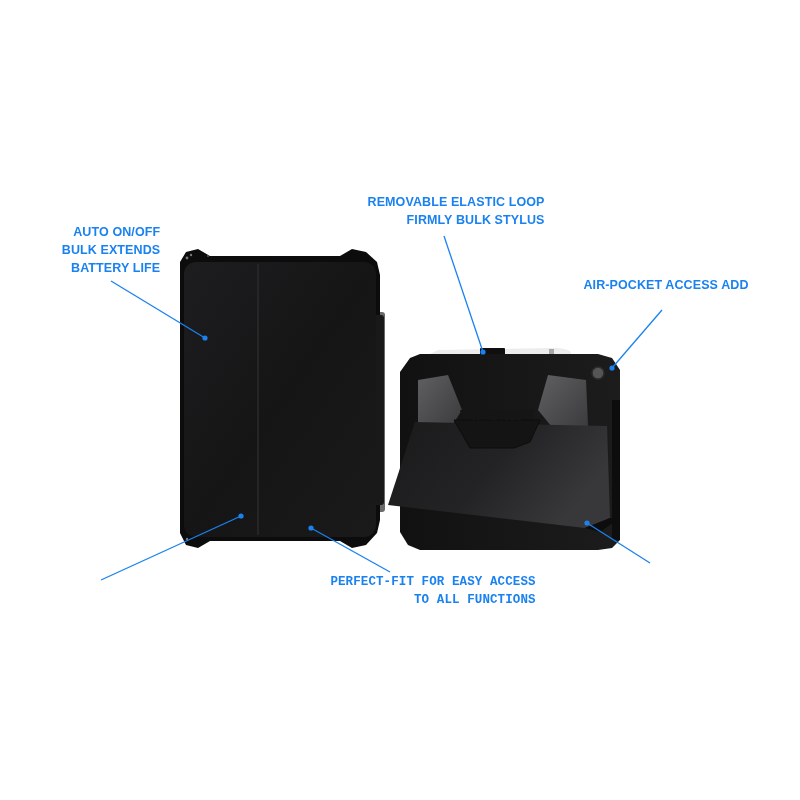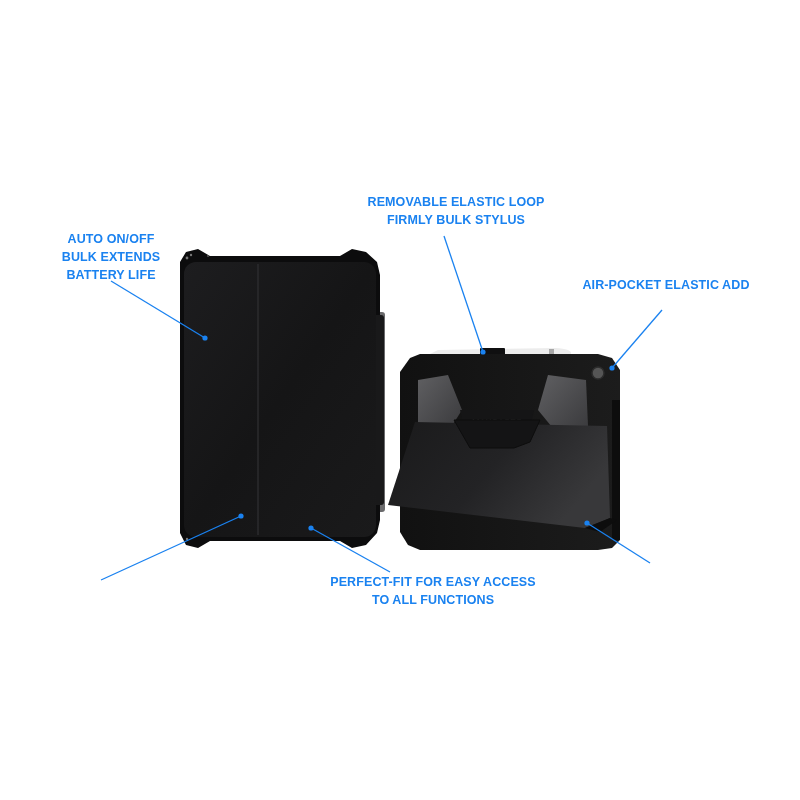--- a/index.html
+++ b/index.html
@@ -18,21 +18,21 @@
       position: absolute;
       left: 0; top: 0;
       width: 800px; height: 800px;
     }
     .callout-text {
       position: absolute;
       color: #1a82f0;
       font-weight: 700;
       font-size: 12.5px;
       line-height: 18px;
-      text-align: center;
+      text-align: right;
       letter-spacing: 0.1px;
       white-space: nowrap;
       transform: translateX(-50%);
     }
     .callout-text span { display: block; }
     svg.art {
       position: absolute;
       left: 0; top: 0;
     }
   </style>
@@ -124,35 +124,35 @@
       <circle cx="241" cy="516" r="2.6" stroke="none"></circle>
 
       <line x1="390" y1="572" x2="311" y2="528"></line>
       <circle cx="311" cy="528" r="2.6" stroke="none"></circle>
 
       <line x1="650" y1="563" x2="587" y2="523"></line>
       <circle cx="587" cy="523" r="2.6" stroke="none"></circle>
     </g>
   </svg>
 
-  <div class="callout-text" style="left:111px; top:230px;">
+  <div class="callout-text" style="left:111px; top:223px;">
     <span>AUTO ON/OFF</span>
     <span>BULK EXTENDS</span>
     <span>BATTERY LIFE</span>
   </div>
 
   <div class="callout-text" style="left:456px; top:193px;">
     <span>REMOVABLE ELASTIC LOOP</span>
     <span>FIRMLY BULK STYLUS</span>
   </div>
 
   <div class="callout-text" style="left:666px; top:276px;">
-    <span>AIR-POCKET ELASTIC ADD</span>
+    <span>AIR-POCKET ACCESS ADD</span>
   </div>
 
 
-  <div class="callout-text" style="left:433px; top:573px;">
+  <div class="callout-text" style="left:433px; top:573px;font-family:Liberation Mono, monospace;">
     <span>PERFECT-FIT FOR EASY ACCESS</span>
     <span>TO ALL FUNCTIONS</span>
   </div>
 
 
 </div>
 
 </body></html>

